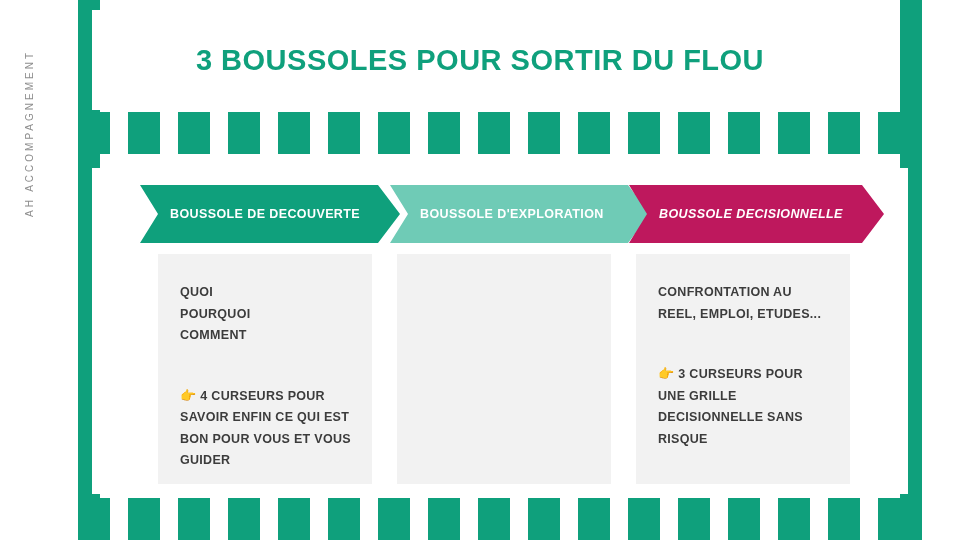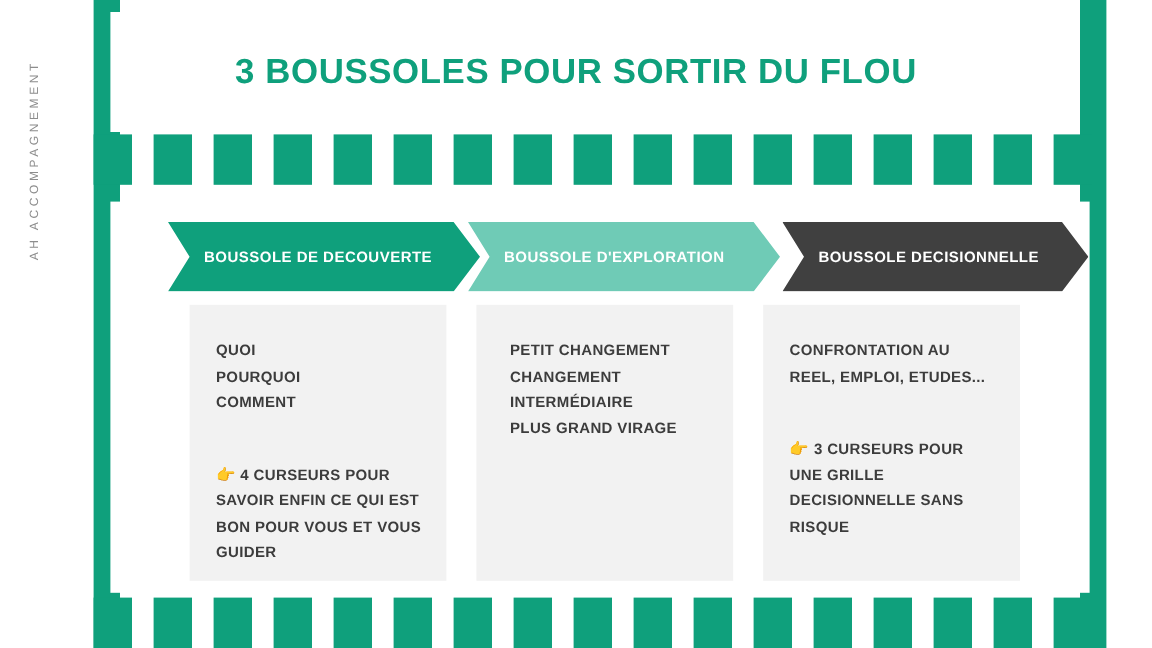--- a/index.html
+++ b/index.html
@@ -104,23 +104,24 @@
     left: 0; width: 260px;
     background: #0fa07c;
     clip-path: polygon(0 0, calc(100% - 22px) 0, 100% 50%, calc(100% - 22px) 100%, 0 100%, 18px 50%);
   }
   .chev.c2 {
     left: 250px; width: 260px;
     background: #6fcbb6;
     clip-path: polygon(0 0, calc(100% - 22px) 0, 100% 50%, calc(100% - 22px) 100%, 0 100%, 18px 50%);
   }
   .chev.c3 {
-    left: 512px; width: 255px;
-    background: #404040;
+    left: 489px; width: 255px;
+    background: #be185d;
     clip-path: polygon(0 0, calc(100% - 22px) 0, 100% 50%, calc(100% - 22px) 100%, 0 100%, 18px 50%);
+    font-style: italic;
   }
 
   
   .panels {
     position: absolute;
     left: 158px; top: 254px;
     width: 724px; height: 230px;
     display: flex;
     gap: 25px;
     z-index: 5;
@@ -215,21 +216,20 @@
   </div>
 
   <div class="panels">
 
     <div class="panel p1">
       <div class="panel-lines">QUOI<br>POURQUOI<br>COMMENT</div>
       <div class="panel-note"><span class="hand">👉</span> <span>4 CURSEURS POUR SAVOIR ENFIN CE QUI EST BON POUR VOUS ET VOUS GUIDER</span></div>
     </div>
 
     <div class="panel p2">
-      <div class="panel-lines">PETIT CHANGEMENT<br>CHANGEMENT INTERMÉDIAIRE<br>PLUS GRAND VIRAGE</div>
     </div>
 
     <div class="panel p3">
       <div class="panel-lines">CONFRONTATION AU REEL, EMPLOI, ETUDES...</div>
       <div class="panel-note"><span class="hand">👉</span> <span>3 CURSEURS POUR UNE GRILLE DECISIONNELLE SANS RISQUE</span></div>
     </div>
 
   </div>
 </div>
 

